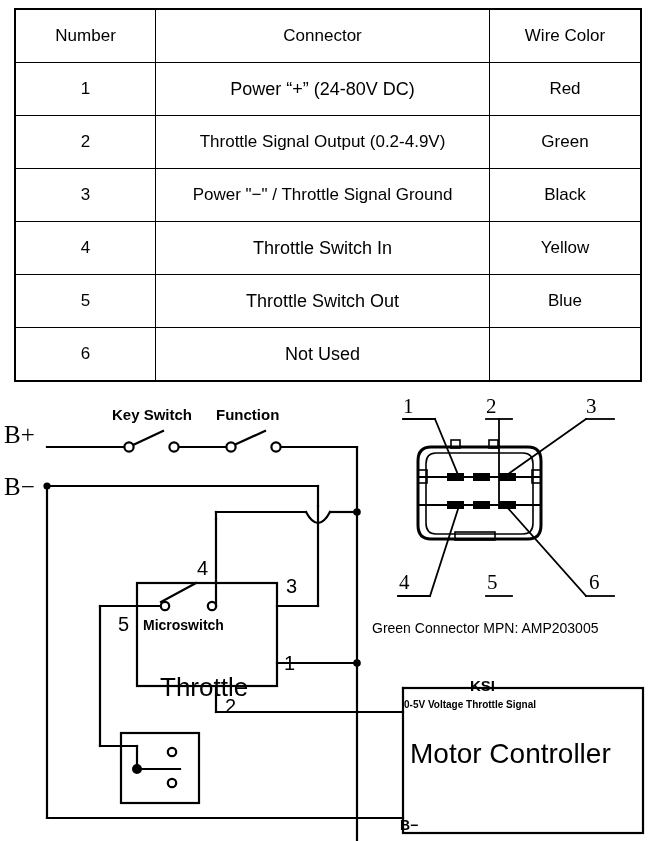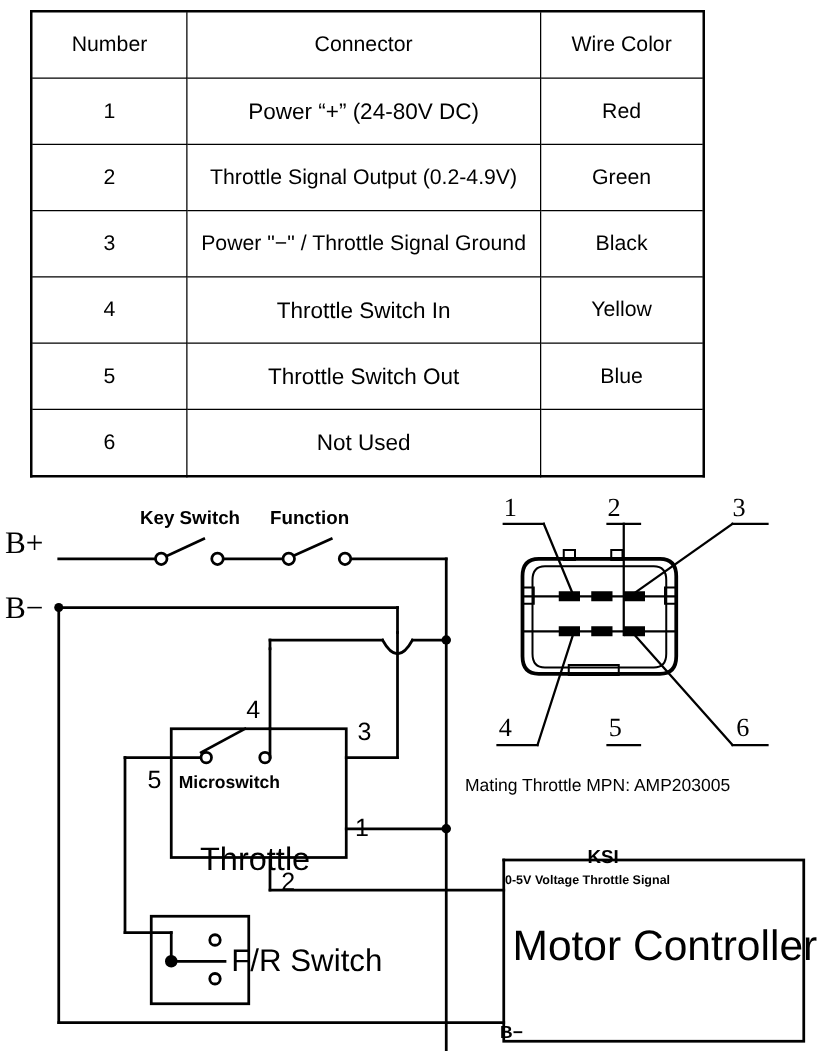--- a/index.html
+++ b/index.html
@@ -1,20 +1,20 @@
 <!DOCTYPE html>
 <html><head>
 <meta charset="utf-8">
 <style>
   html,body{margin:0;padding:0;background:#fff;}
   body{width:657px;height:841px;position:relative;
        font-family:"Liberation Sans",sans-serif;color:#000;overflow:hidden;}
 
   
-  #pin-table{position:absolute;left:24px;top:8px;width:540px;border-collapse:collapse;}
+  #pin-table{position:absolute;left:14px;top:8px;width:628px;border-collapse:collapse;}
   #pin-table td,#pin-table th{border:1px solid #000;padding:0;height:52px;
        text-align:center;vertical-align:middle;font-weight:normal;}
   #pin-table thead th{font-size:17px;}
   .col-num{width:141px;}
   .col-fn{width:335px;}
   .col-wc{width:152px;}
   td.num{font-size:17px;}
   td.fn{font-size:17px;}
   td.fn.bold{font-weight:bold;font-size:18px;}
   td.wc{font-size:17px;border-radius:18px;}
@@ -38,21 +38,21 @@
   #lbl-fr{left:185px;top:369px;font-size:25px;}
 
   #lbl-p1{left:284px;top:265px;font-size:20px;}
   #lbl-p2{left:225px;top:308px;font-size:20px;}
   #lbl-p3{left:286px;top:188px;font-size:20px;}
   #lbl-p4{left:197px;top:170px;font-size:20px;}
   #lbl-p5{left:118px;top:226px;font-size:20px;}
 
   #lbl-ksi{left:470px;top:290px;font-size:15px;font-weight:bold;}
   #lbl-tsig{left:404px;top:312px;font-size:10px;font-weight:bold;}
-  #lbl-mc{left:410px;top:352px;font-size:34px;}
+  #lbl-mc{left:410px;top:352px;font-size:28px;}
   #lbl-bminus2{left:400px;top:430px;font-size:14px;font-weight:bold;}
 
   
   #c1{left:403px;top:8px;font-size:21px;}
   #c2{left:486px;top:8px;font-size:21px;}
   #c3{left:586px;top:8px;font-size:21px;}
   #c4{left:399px;top:184px;font-size:21px;}
   #c5{left:487px;top:184px;font-size:21px;}
   #c6{left:589px;top:184px;font-size:21px;}
 
@@ -219,34 +219,33 @@
     </g>
   </svg>
 
   <div class="lbl serif" id="lbl-bplus">B+</div>
   <div class="lbl serif" id="lbl-bminus">B−</div>
   <div class="lbl" id="lbl-keyswitch">Key Switch</div>
   <div class="lbl" id="lbl-interlock">Function</div>
 
   <div class="lbl" id="lbl-microswitch">Microswitch</div>
   <div class="lbl" id="lbl-throttle">Throttle</div>
-  <div class="lbl" id="lbl-fr">F/R Switch</div>
 
   <div class="lbl" id="lbl-p1">1</div>
   <div class="lbl" id="lbl-p2">2</div>
   <div class="lbl" id="lbl-p3">3</div>
   <div class="lbl" id="lbl-p4">4</div>
   <div class="lbl" id="lbl-p5">5</div>
 
   <div class="lbl" id="lbl-ksi">KSI</div>
   <div class="lbl" id="lbl-tsig">0-5V Voltage Throttle Signal</div>
   <div class="lbl" id="lbl-mc">Motor Controller</div>
   <div class="lbl" id="lbl-bminus2">B−</div>
 
   <div class="lbl serif" id="c1">1</div>
   <div class="lbl serif" id="c2">2</div>
   <div class="lbl serif" id="c3">3</div>
   <div class="lbl serif" id="c4">4</div>
   <div class="lbl serif" id="c5">5</div>
   <div class="lbl serif" id="c6">6</div>
 
-  <div class="lbl" id="lbl-mpn2">Mating Throttle MPN:  AMP203005</div>
+  <div class="lbl" id="lbl-mpn2">Green Connector MPN:  AMP203005</div>
 </div>
 
 </body></html>

